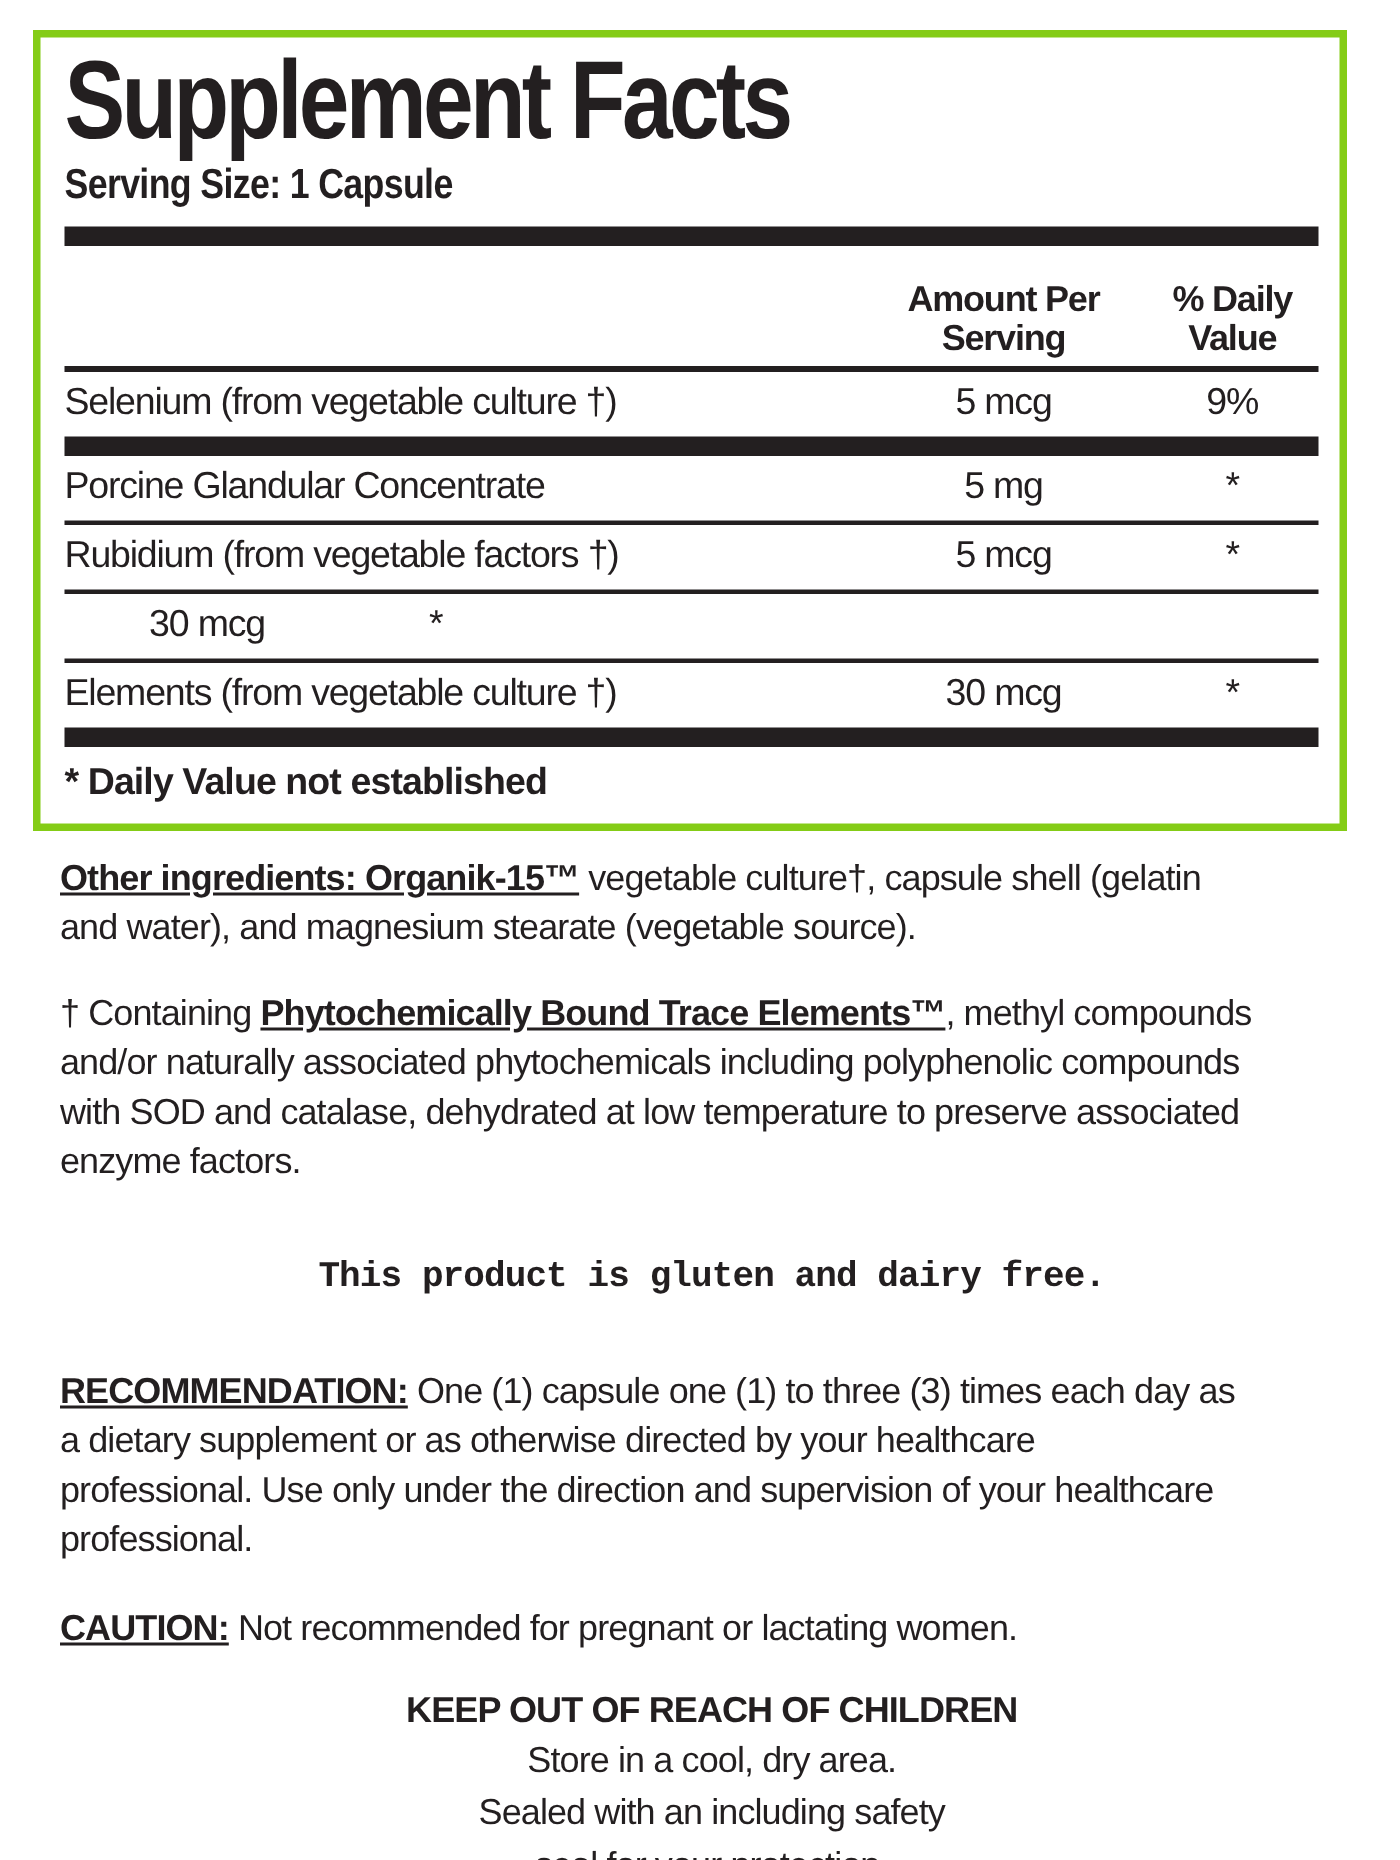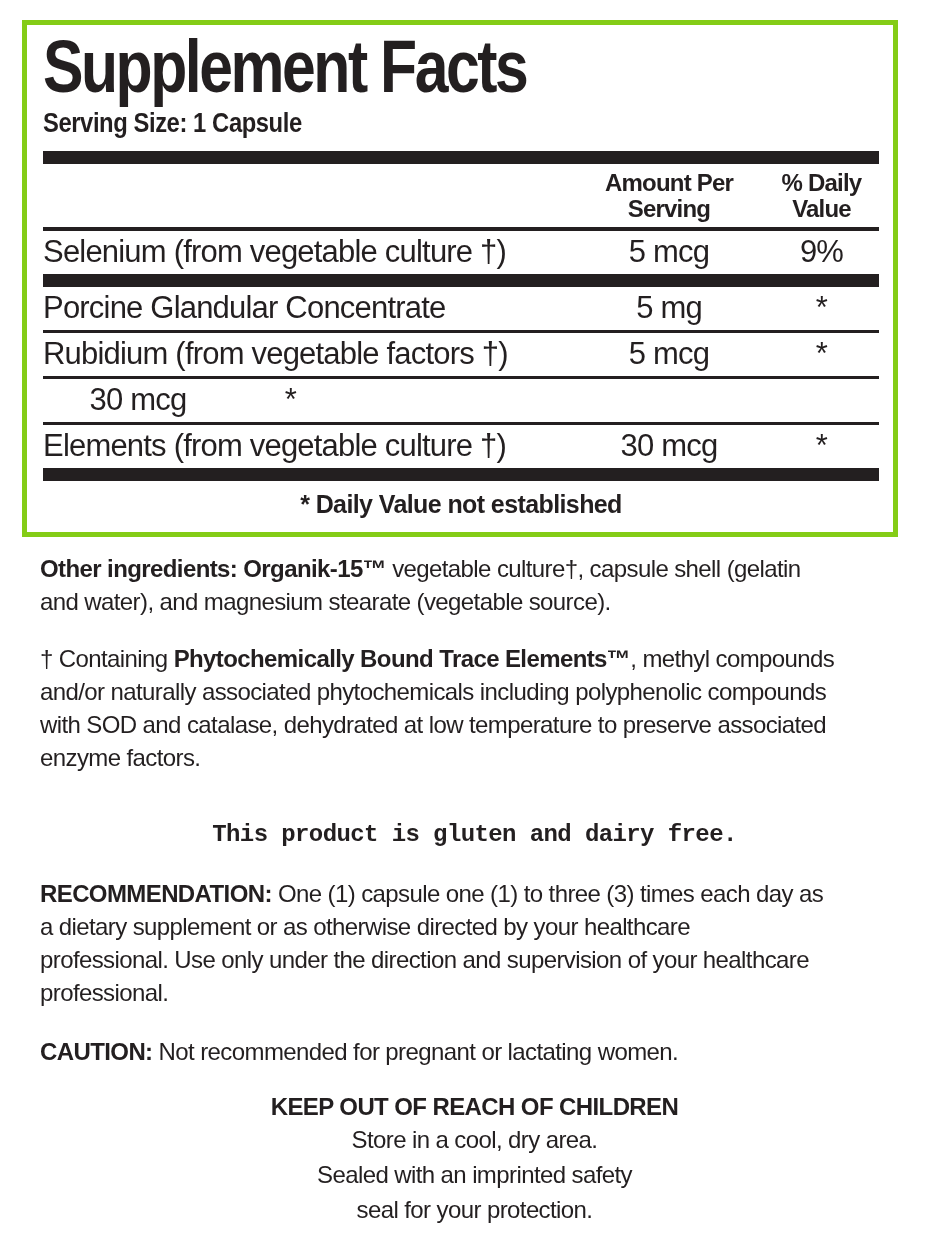--- a/index.html
+++ b/index.html
@@ -31,35 +31,35 @@
   }
   .bar-thick { height:13px; background:#231f20; }
   .rule-med  { height:4px;  background:#231f20; }
   .rule-thin { height:3px;  background:#231f20; }
 
   .cols { display:flex; align-items:flex-end; }
   .col-name { flex:1; min-width:0; }
   .col-amt  { width:190px; text-align:center; flex:none; }
   .col-dv   { width:115px; text-align:center; flex:none; }
 
-  .facts-header { padding:6px 0 5px 0; }
+  .facts-header { padding:23px 0 5px 0; }
   .facts-header .hdr {
     font-size:24px; font-weight:bold; line-height:26px; letter-spacing:-0.8px;
   }
-  .t-row { padding:6px 0 8px 0; font-size:31px; letter-spacing:-0.8px; line-height:29px; align-items:flex-start; }
-  .footnote { font-size:25px; font-weight:bold; letter-spacing:-0.6px; margin-top:9px; line-height:28px;text-align:center; }
+  .t-row { padding:6px 0 8px 0; font-size:25px; letter-spacing:-0.8px; line-height:29px; align-items:flex-start; }
+  .footnote { font-size:25px; font-weight:bold; letter-spacing:-0.6px; margin-top:9px; line-height:28px; }
 
   
   .body-copy { padding:0 24px 0 40px; }
   .para { font-size:24px; letter-spacing:-0.6px; line-height:33px; }
-  .para .b { font-weight:bold; }
+  .para .b { font-weight:bold;text-decoration:underline; }
   .p-other       { margin-top:15px; }
   .p-containing  { margin-top:24px; }
   .p-gluten      { margin-top:44px; text-align:center; font-weight:bold;font-family:Liberation Mono, monospace; }
-  .p-recommend   { margin-top:26px; }
+  .p-recommend   { margin-top:43px; }
   .p-caution     { margin-top:26px; }
   .keep-out      { margin-top:24px; text-align:center; }
   .keep-out-heading { font-size:24px; font-weight:bold; letter-spacing:-0.6px; line-height:30px; }
   .keep-out-line { font-size:24px; letter-spacing:-0.6px; line-height:35px; }
   .product-line  { margin-top:24px; text-align:center; font-size:24px; letter-spacing:-0.6px; line-height:30px; }
 </style>
 </head>
 <body>
 
 <div class="page">
@@ -143,20 +143,20 @@
       <div>a dietary supplement or as otherwise directed by your healthcare</div>
       <div>professional. Use only under the direction and supervision of your healthcare</div>
       <div>professional.</div>
     </div>
 
     <div class="para p-caution"><span class="b">CAUTION:</span><span> Not recommended for pregnant or lactating women.</span></div>
 
     <div class="keep-out">
       <div class="keep-out-heading">KEEP OUT OF REACH OF CHILDREN</div>
       <div class="keep-out-line">Store in a cool, dry area.</div>
-      <div class="keep-out-line">Sealed with an imprinted safety</div>
+      <div class="keep-out-line">Sealed with an including safety</div>
       <div class="keep-out-line">seal for your protection.</div>
     </div>
 
     <div class="product-line">Product # 3032  Rev. 01/24</div>
 
   </div>
 </div>
 
 </body></html>

